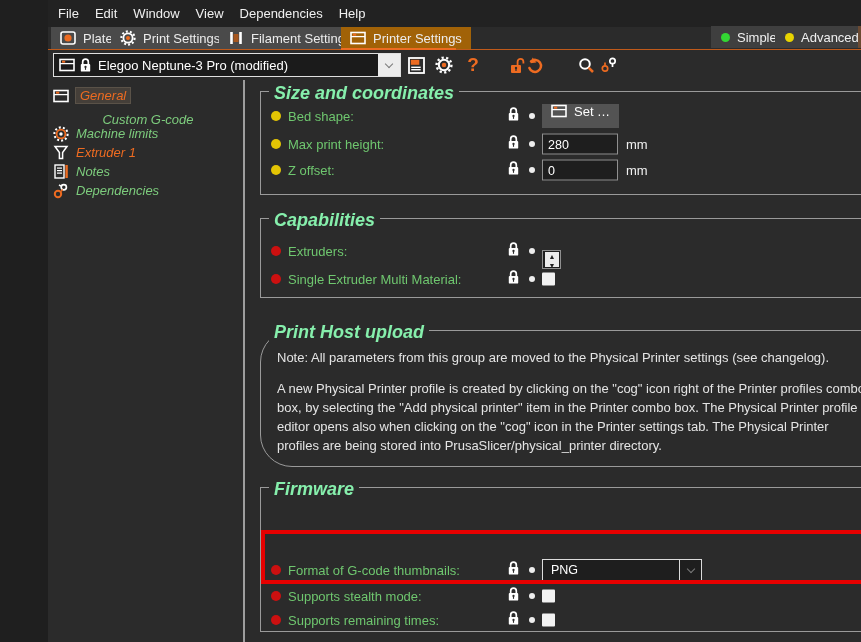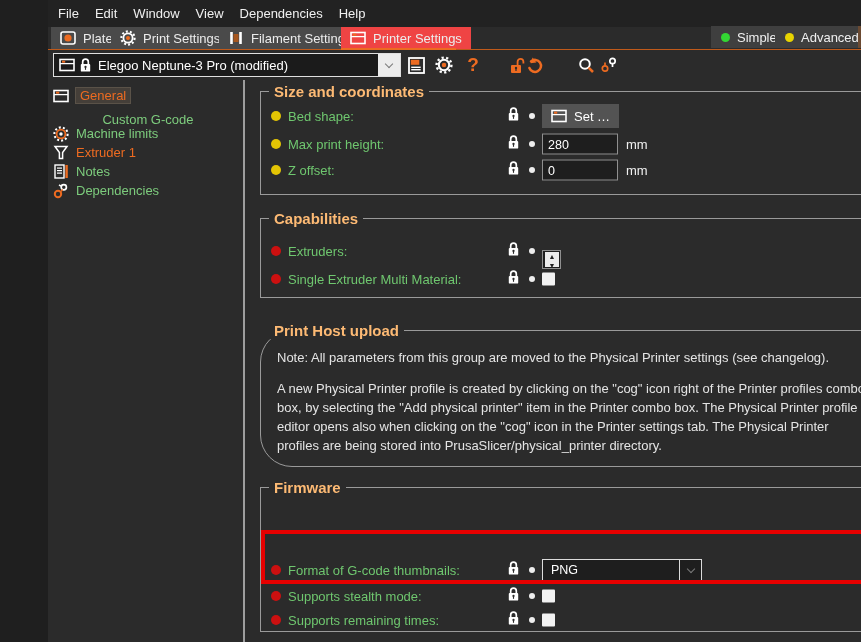--- a/index.html
+++ b/index.html
@@ -12,21 +12,21 @@
 
   
   #menubar { left:0; top:0; width:861px; height:27px; background:#222222;
              display:flex; align-items:center; padding-left:2px; }
   .menu-item { padding:0 8px; font-size:13px; color:#f0f0f0; line-height:27px; cursor:default; }
 
   
   #tabbar { left:0; top:27px; width:861px; height:23px; background:#2b2b2b; }
   .tab { position:absolute; top:0; height:22px; display:flex; align-items:center; gap:7px;
          padding:0 9px; background:#4a4a4a; color:#ececec; font-size:13px; }
-  .tab.active { background:#ef4444;align-items:center; }
+  .tab.active { background:#a16207;align-items:center; }
   .tab-underline { position:absolute; top:22px; left:0; width:861px; height:1px; background:#c05a1a; }
   .active-underline { position:absolute; top:21px; height:3px; background:#ED6B21; }
   .mode { position:absolute; top:-1px; height:22px; display:flex; align-items:center; gap:7px;
           padding:0 10px; background:#3f3f3f; color:#f0f0f0; font-size:13px; }
   .mode.active { background:#6b4a32; font-weight:bold; }
   .mdot { width:9px; height:9px; border-radius:50%; }
 
   
   #toolbar { left:0; top:50px; width:861px; height:30px; background:#2b2b2b; }
   #combo { position:absolute; left:5px; top:3px; width:348px; height:24px;
@@ -34,49 +34,49 @@
   #combo .ctext { flex:1; font-size:13px; color:#fff; padding-left:6px; white-space:nowrap; overflow:hidden; }
   #combo .chevbox { width:22px; height:100%; background:#ececec; display:flex; align-items:center; justify-content:center; }
   .chevron { width:6px; height:6px; border-right:1.6px solid #7a7a7a; border-bottom:1.6px solid #7a7a7a;
              transform:rotate(45deg); margin-top:-3px; }
   .tbtn { position:absolute; top:4px; width:22px; height:22px; display:flex; align-items:center; justify-content:center; cursor:pointer; }
   .qmark { color:#ED6B21; font-size:19px; font-weight:bold; }
 
   
   #sidebar { left:0; top:80px; width:195px; height:562px; background:#2b2b2b; }
   .sitem { position:absolute; left:0; width:195px; height:19px; display:flex; align-items:center;
-           gap:7px; padding-left:5px; font-size:13px; cursor:pointer; }
+           gap:7px; padding-left:5px; font-size:13px; cursor:pointer;font-style:italic; }
   .sitem .slabel.green { color:#7dcc7d; }
   .sitem .slabel.orange { color:#ED6B21; }
   .sitem .slabel.selected { background:#453f39; outline:1px solid #5a5248; padding:0 4px; }
   .vdivider { position:absolute; left:195px; top:80px; width:2px; height:562px; background:#9d9d9d; }
   .vscroll  { position:absolute; left:852px; top:80px; width:3px; height:562px; background:#9d9d9d; }
 
   
   .group { position:absolute; border:1px solid #9a9a9a; }
   .gtitle { position:absolute; top:-9px; left:8px; background:#2b2b2b; padding:0 5px;
-            font-size:15px; font-weight:bold; color:#fdba74; white-space:nowrap; }
+            font-size:18px; font-weight:bold; color:#86efac; white-space:nowrap;font-style:italic; }
   .prow { position:absolute; left:0; right:0; height:24px; }
   .bullet { position:absolute; left:10px; top:50%; margin-top:-5px; width:10px; height:10px; border-radius:5px; }
   .bullet.yellow { background:#e3c404; }
   .bullet.red { background:#cc1010; }
   .plabel { position:absolute; left:27px; top:50%; transform:translateY(-50%); font-size:13px; white-space:nowrap; }
   .plabel.green { color:#6fc76f; }
   .plabel.orange { color:#ED6B21; }
   .lockpos { position:absolute; left:246px; top:50%; transform:translateY(-50%); cursor:pointer; }
   .lockpos2 { position:absolute; left:244px; top:50%; transform:translateY(-50%); cursor:pointer; }
   .revertpos { position:absolute; left:263px; top:50%; transform:translateY(-50%); cursor:pointer; }
   .dotpos { position:absolute; left:268px; top:50%; margin-top:-3px; width:6px; height:6px; border-radius:3px; background:#ededed; }
   .ctrl { position:absolute; left:281px; top:50%; transform:translateY(-50%); }
   .unit { position:absolute; left:365px; top:50%; transform:translateY(-50%); font-size:13px; color:#f0f0f0; }
 
   .tinput { background:#1e1e1e; border:1px solid #8f8f8f; color:#fff; font-size:12.5px;
             padding:2px 5px; height:21px; width:76px; font-family:"Liberation Sans", sans-serif; }
   .tinput.wide { width:352px; }
-  .setbtn { display:flex; align-items:center; gap:7px; height:24px; padding:0 9px;
+  .setbtn { display:flex; gap:7px; height:24px; padding:0 9px;
             background:#535353; color:#fff; font-size:13px; cursor:pointer; }
   .selectbox { width:160px; height:22px; border:1px solid #dcdcdc; background:#1e1e1e;
                display:flex; align-items:center; cursor:pointer; }
   .selectbox .stxt { flex:1; color:#fff; font-size:12.5px; padding-left:8px; }
   .selectbox .schev { width:22px; height:100%; border-left:1px solid #dcdcdc;
                       display:flex; align-items:center; justify-content:center; }
   .checkbox { width:13px; height:13px; background:#f2f2f2; border-radius:1px; cursor:pointer; }
   .spin { width:78px; height:22px; border:1px solid #8f8f8f; background:#1e1e1e; position:relative; }
   .spin .val { color:#fff; font-size:12.5px; padding:3px 5px; }
   .spin .btns { position:absolute; right:1px; top:1px; bottom:1px; width:14px; background:#ececec;

